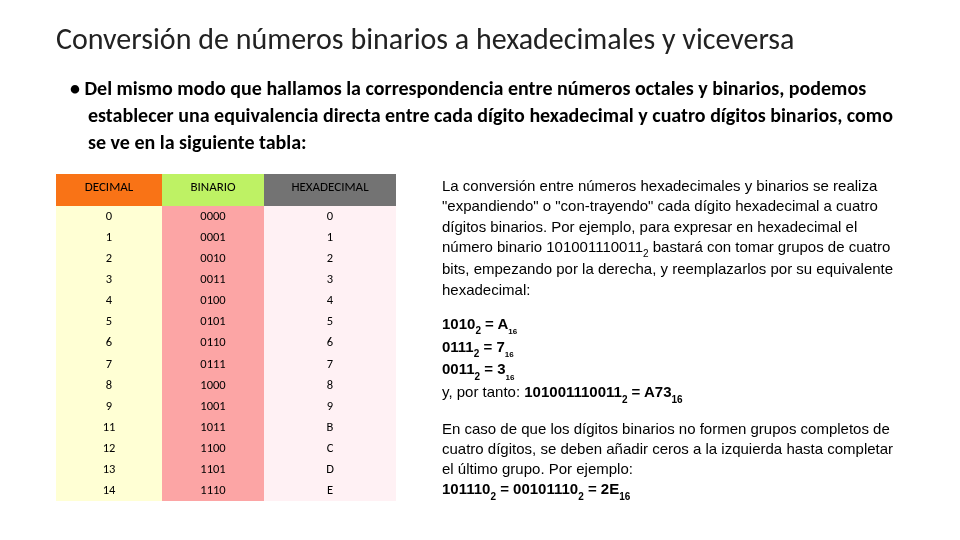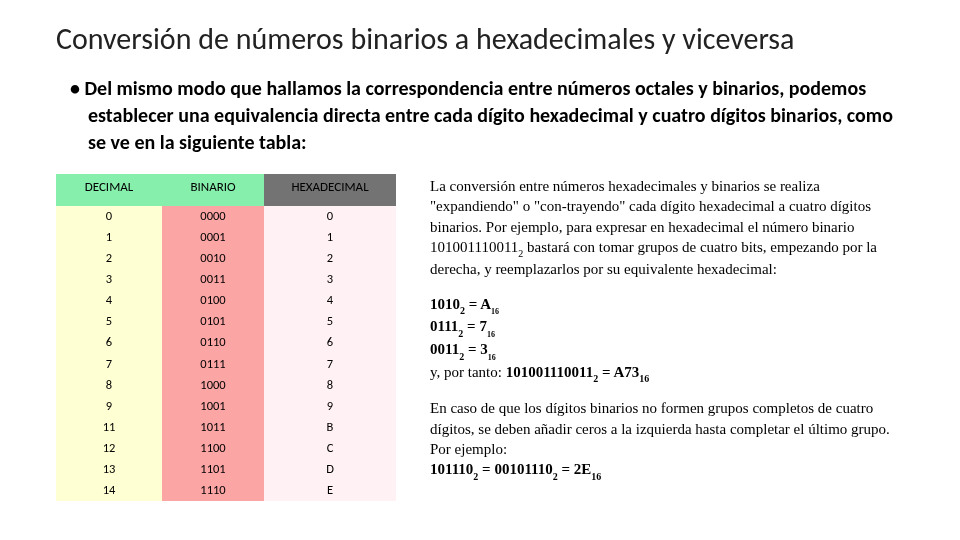--- a/index.html
+++ b/index.html
@@ -48,34 +48,34 @@
     text-align: center;
     border: none;
   }
   table.hex td {
     padding: 2.1px 0;
     text-align: center;
     border: none;
     font-size: 12.5px;
     line-height: 1.35;
   }
-  .col-dec-h { background: #86efac; width: 86px; margin-left: 21px; }
-  .col-bin-h { background: #86efac; width: 82px; }
+  .col-dec-h { background: #f97316; width: 86px; margin-left: 21px; }
+  .col-bin-h { background: #bef264; width: 82px; }
   .col-hex-h { background: #737373; width: 112px; }
   .col-dec   { background: #ffffd4; width: 86px; }
   .col-bin   { background: #fca5a5; width: 82px; }
   .col-hex   { background: #fff1f4; width: 112px; }
   .right-col {
     flex: 1 1 auto;
     font-family: Arial, "Helvetica", sans-serif;
     font-size: 15px;
     line-height: 1.35;
     padding-top: 2px;
   }
-  .right-col p { margin: 0 0 14px 0; font-family: Liberation Serif, serif; }
+  .right-col p { margin: 0 0 14px 12px; }
   .sub   { font-size: 10px; vertical-align: sub; position: relative; top: 0.15em; }
   .subsm { font-size: 8px;  vertical-align: sub; position: relative; top: 0.2em; }
 </style>
 </head>
 <body>
 
 <div class="slide">
 
   <h1 class="title">Conversión de números binarios a hexadecimales y viceversa</h1>
 

